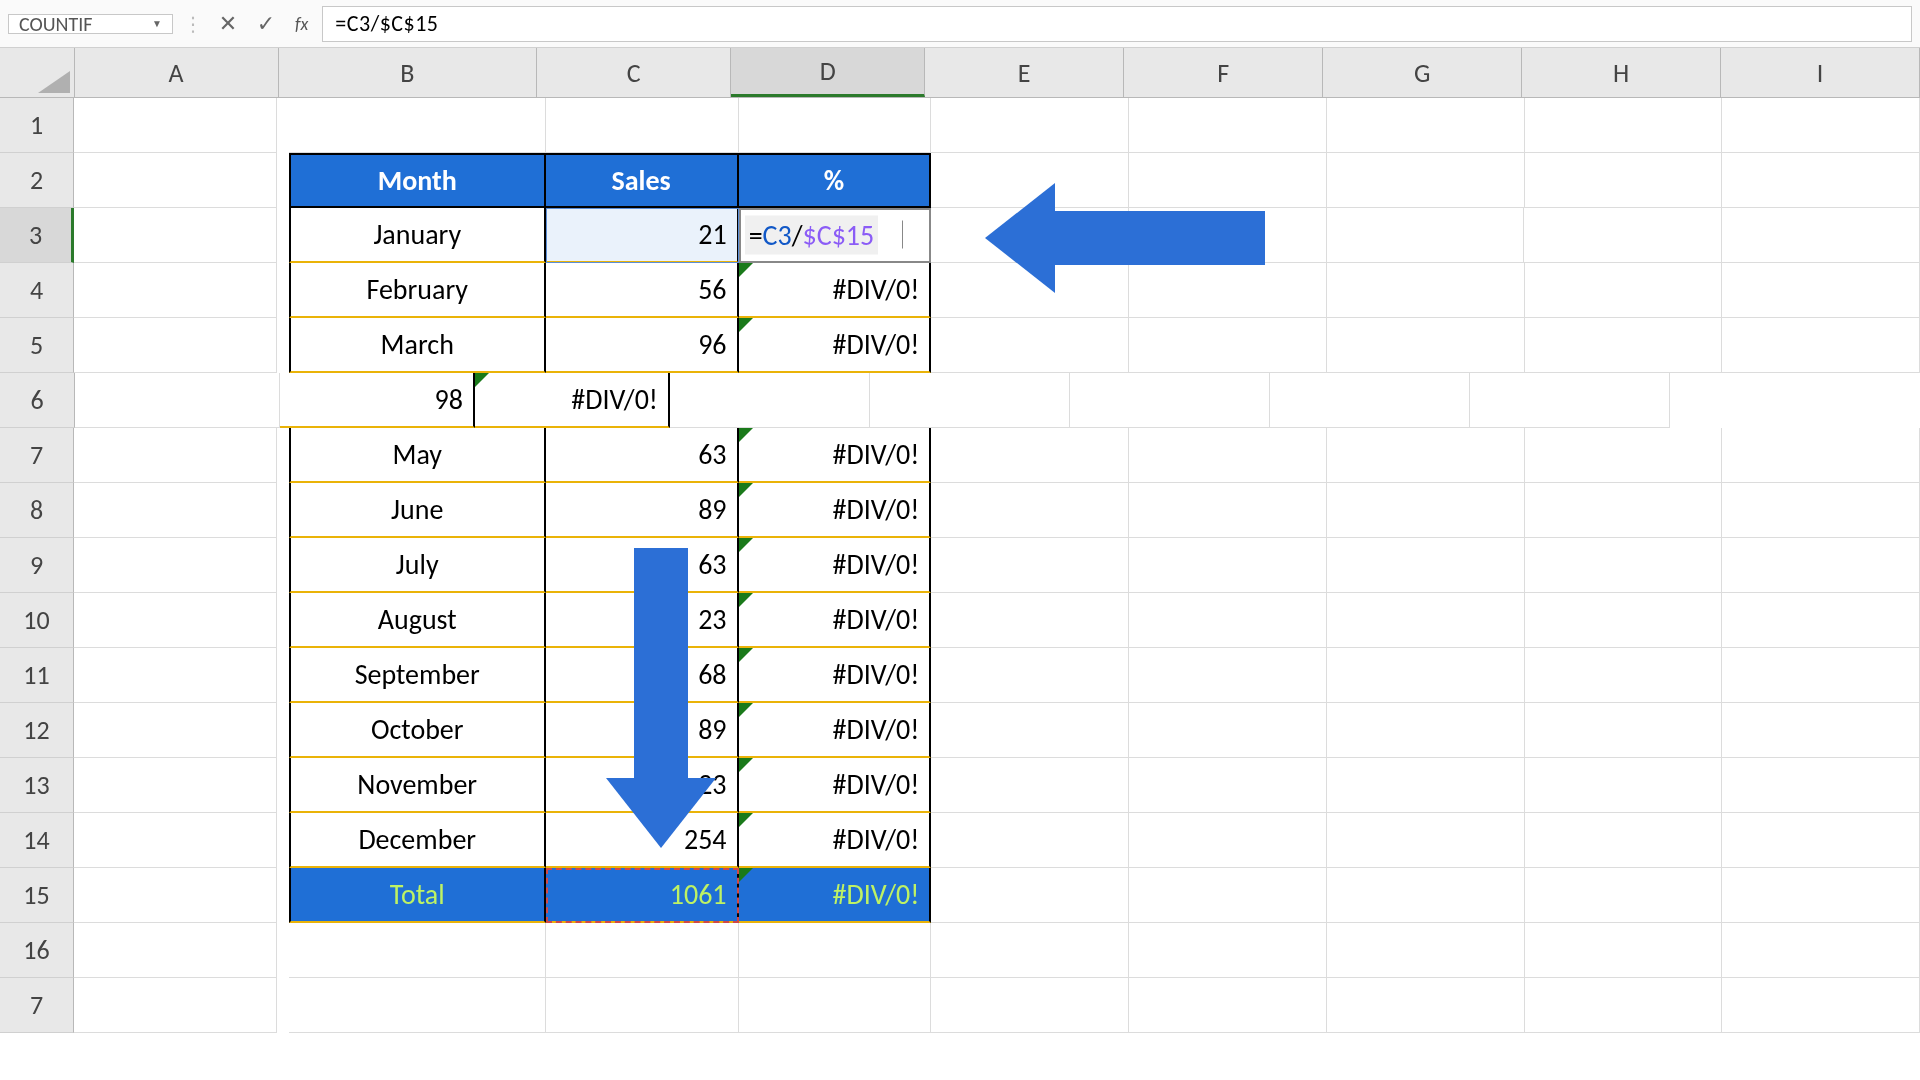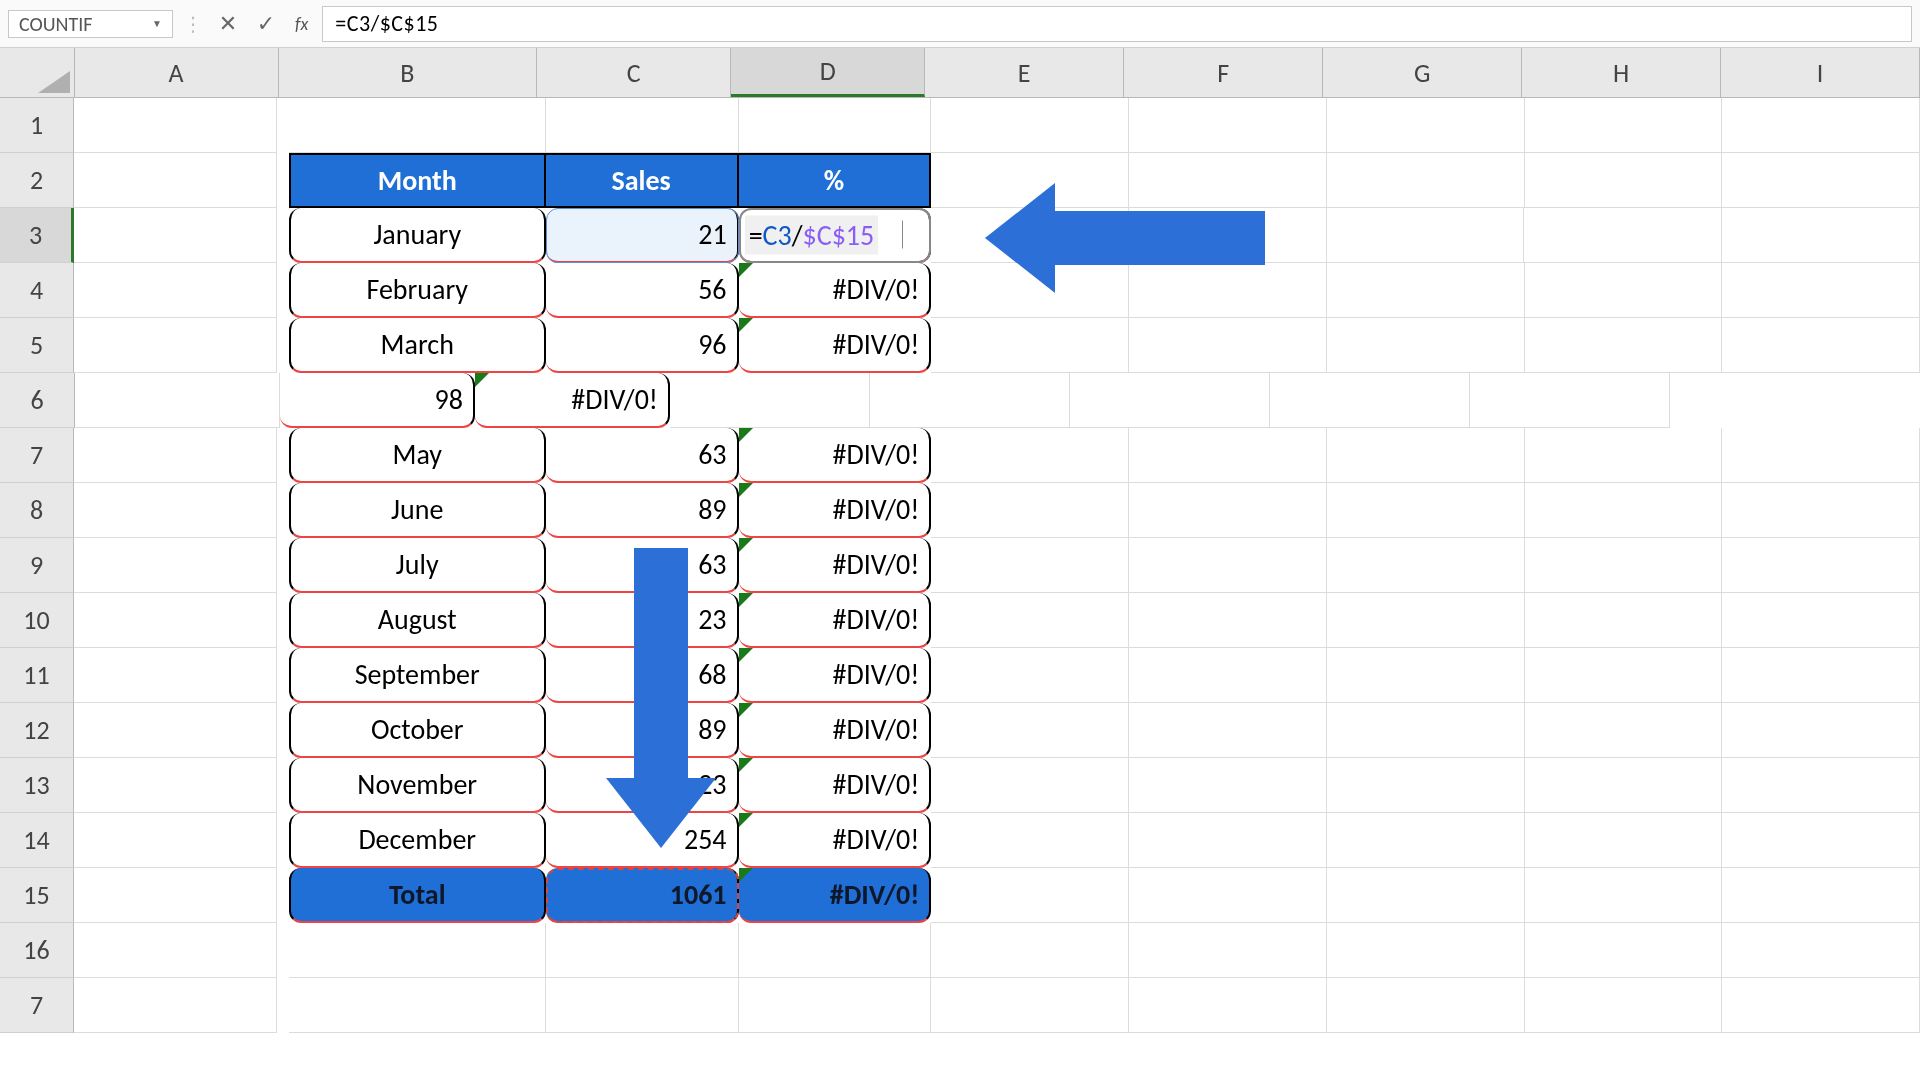--- a/index.html
+++ b/index.html
@@ -17,21 +17,21 @@
   display: flex;
   align-items: center;
   height: 48px;
   border-bottom: 1px solid #d0d0d0;
   background: #fafafa;
   padding: 6px 8px;
   gap: 8px;
 }
 .name-box {
   width: 165px;
-  height: 28px;
+  height: 20px;
   background: #fff;
   border: 1px solid #c8c8c8;
   display: flex;
   align-items: center;
   padding: 0 10px;
   font-size: 20px;
   color: #555;
   justify-content: space-between;
 }
 .name-box .dd { font-size: 10px; color: #666; }
@@ -152,31 +152,30 @@
   color: #fff;
   font-weight: bold;
   justify-content: center;
   border-right: 2px solid #000;
   border-bottom: 2px solid #000;
   border-top: 2px solid #000;
 }
 .hdr.first { border-left: 2px solid #000; }
 .tcell {
   border-right: 2px solid #000;
-  border-bottom: 2px solid #ef4444;
+  border-bottom: 2px solid #eab308;
   background: #fff;
-  border-radius: 12px;
 }
 .tcell.first { border-left: 2px solid #000; }
 .tcell.center { justify-content: center; }
 .tcell.right { justify-content: flex-end; }
 .total {
   background: #1f6fd6;
-  color: #0f172a;
-  font-weight: bold;
+  color: #bef264;
+  font-weight: normal;
 }
 .err-tri::before {
   content: "";
   position: absolute;
   top: 0; left: 0;
   border-style: solid;
   border-width: 14px 14px 0 0;
   border-color: #1a7a1a transparent transparent transparent;
 }
 .c15-highlight {

